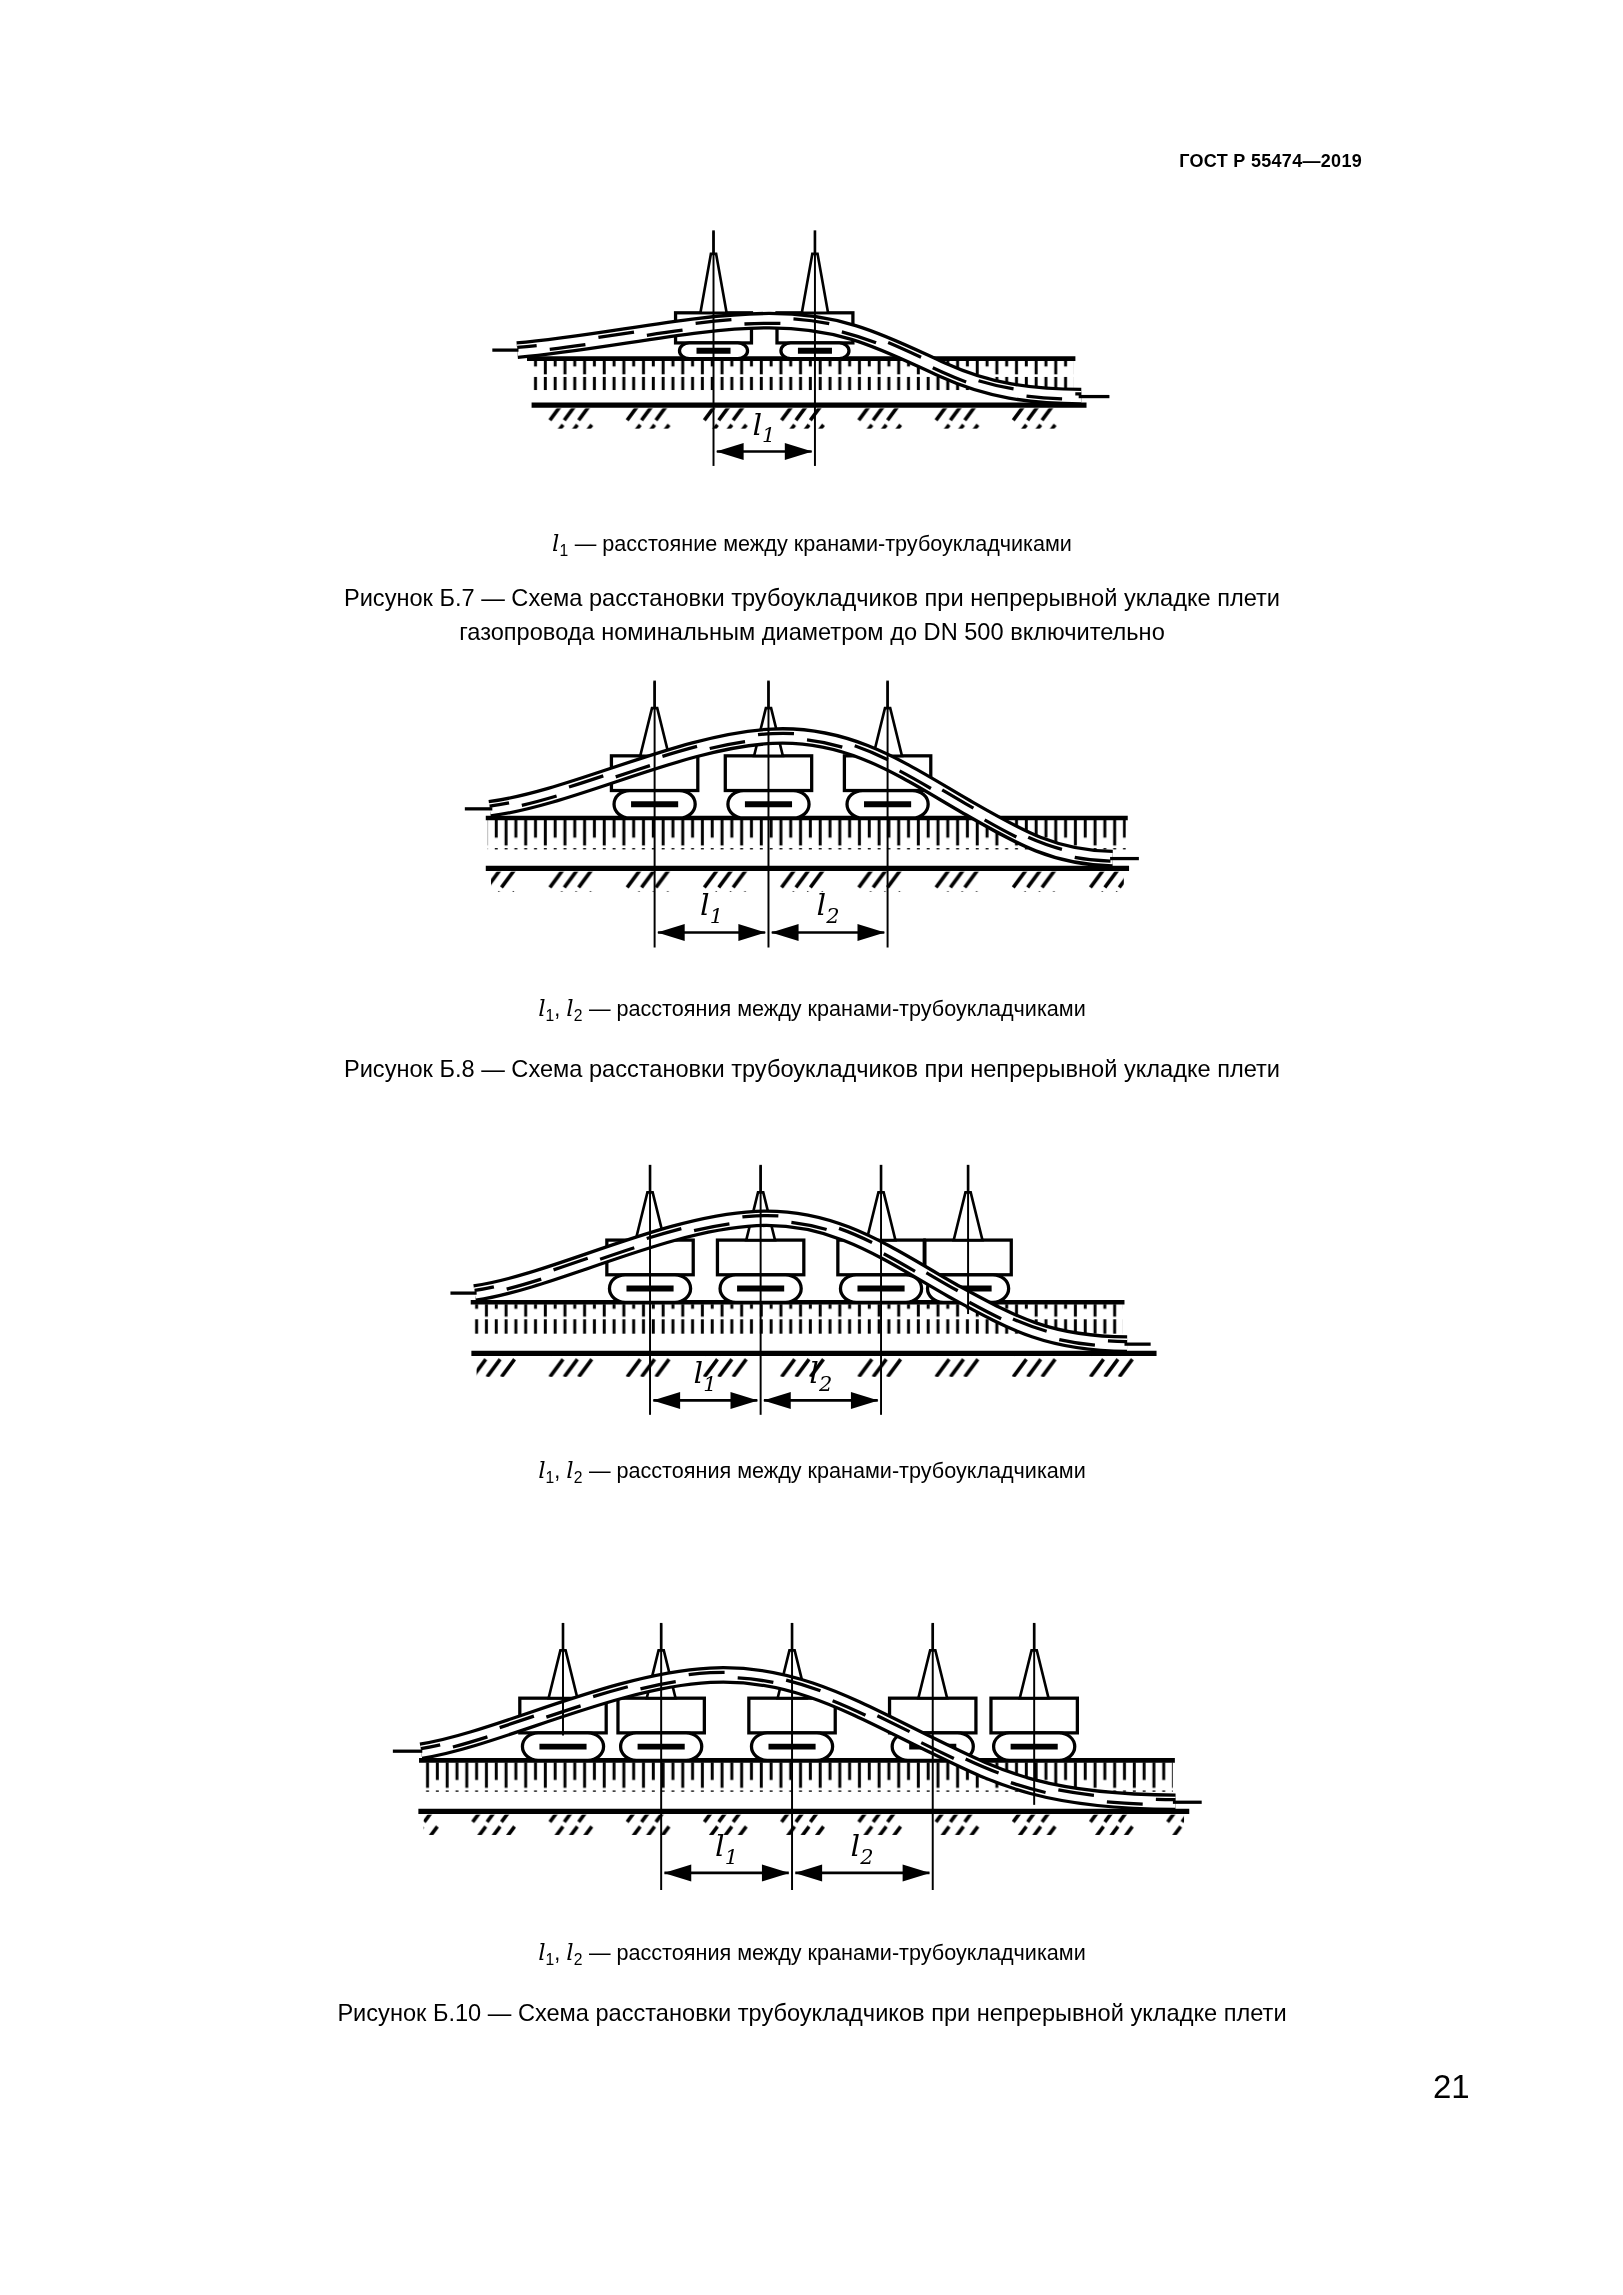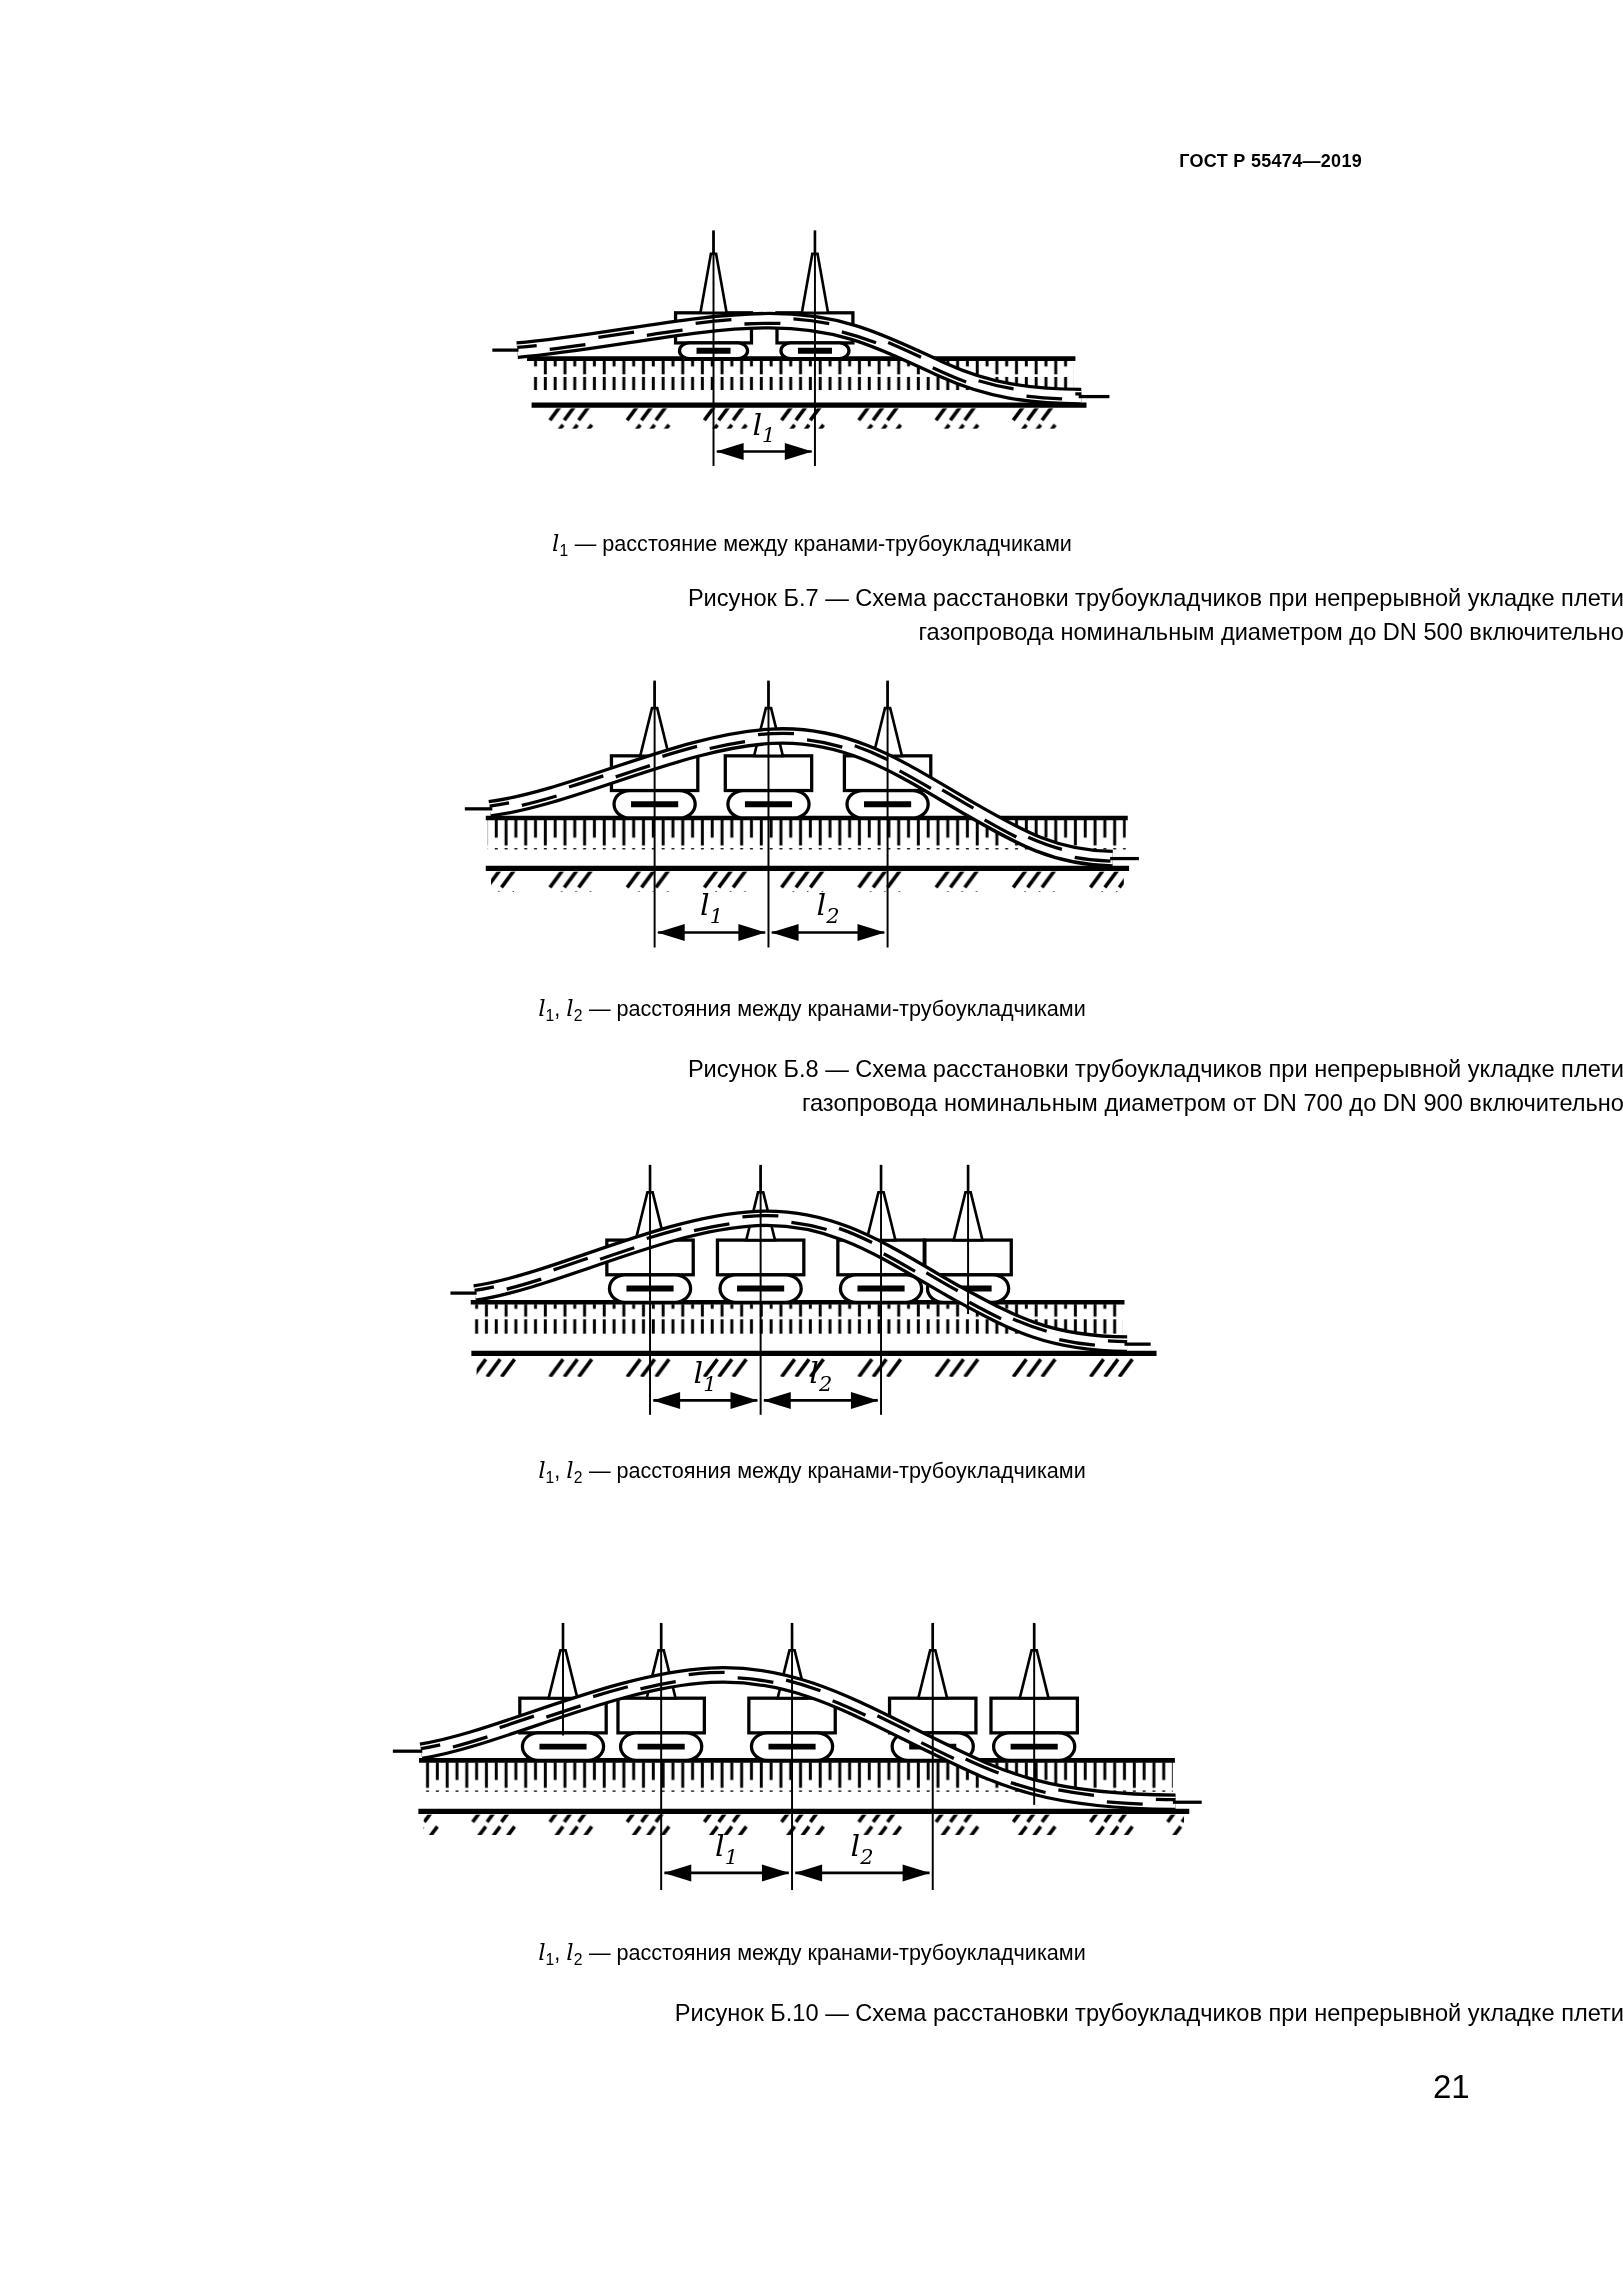--- a/index.html
+++ b/index.html
@@ -35,21 +35,21 @@
   .legend i {
     font-family:"DejaVu Serif", serif;
     font-size:23px;
   }
   .legend sub { font-size:15.7px; }
   .legend .ltext { margin-left:6.5px;margin-top:12px; }
   .caption {
     position:absolute;
     left:0;
     width:100%;
-    text-align:right;
+    text-align:center;
     font-size:23.6px;
     line-height:34px;
   }
   .pagenum {
     position:absolute;
     left:1433px;
     top:2068px;
     font-size:33px;
   }
   text.dim {
@@ -313,21 +313,20 @@
   <div class="caption" style="top:581px">
     <div>Рисунок Б.7 — Схема расстановки трубоукладчиков при непрерывной укладке плети</div>
     <div>газопровода номинальным диаметром до DN 500 включительно</div>
   </div>
 
   <div class="legend" style="top:995px">
     <span><i>l</i><sub>1</sub></span><span>, </span><span><i>l</i><sub>2</sub></span><span class="ltext">— расстояния между кранами-трубоукладчиками</span>
   </div>
   <div class="caption" style="top:1052px">
     <div>Рисунок Б.8 — Схема расстановки трубоукладчиков при непрерывной укладке плети</div>
-    <div>газопровода номинальным диаметром от DN 700 до DN 900 включительно</div>
   </div>
 
   <div class="legend" style="top:1457px">
     <span><i>l</i><sub>1</sub></span><span>, </span><span><i>l</i><sub>2</sub></span><span class="ltext">— расстояния между кранами-трубоукладчиками</span>
   </div>
 
   <div class="legend" style="top:1939px">
     <span><i>l</i><sub>1</sub></span><span>, </span><span><i>l</i><sub>2</sub></span><span class="ltext">— расстояния между кранами-трубоукладчиками</span>
   </div>
   <div class="caption" style="top:1996px">

